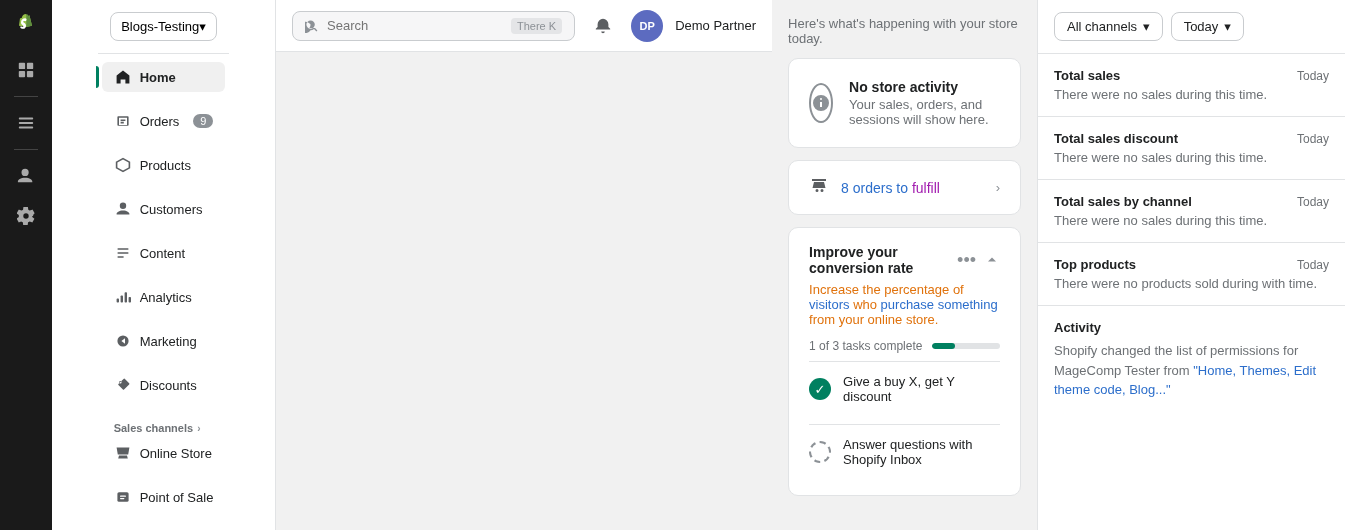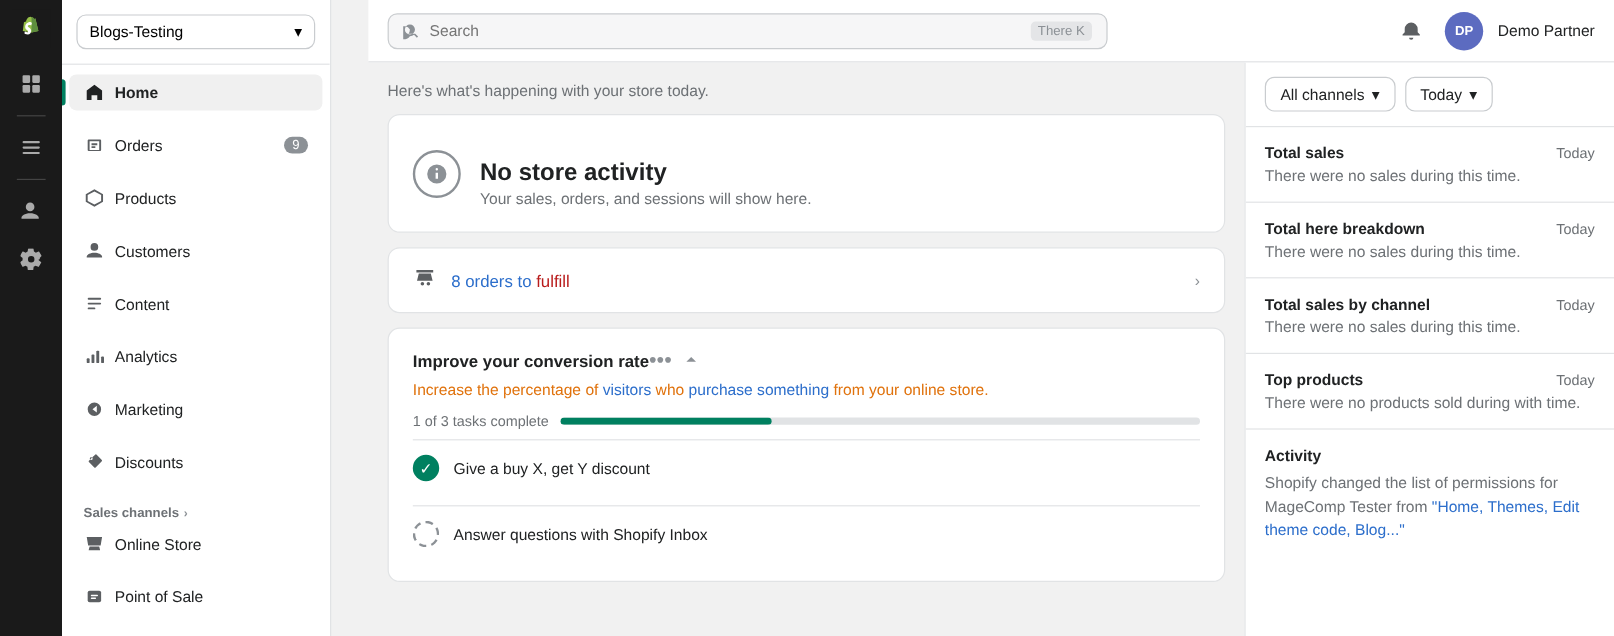--- a/index.html
+++ b/index.html
@@ -39,20 +39,21 @@
 
     
     .sidebar {
       width: 224px;
       background: #fff;
       border-right: 1px solid #e1e3e5;
       display: flex;
       flex-direction: column;
       overflow-y: auto;
       flex-shrink: 0;
+      align-items: center;
     }
     .sidebar-store-selector {
       padding: 12px;
       border-bottom: 1px solid #e1e3e5;
     }
     .store-dropdown {
       display: flex;
       align-items: center;
       justify-content: space-between;
       padding: 6px 10px;
@@ -120,23 +121,22 @@
       color: #202223;
       font-size: 13px;
       gap: 8px;
       font-family: Liberation Mono, monospace;
     }
 
     
     .main-content {
       flex: 1;
       display: flex;
-      flex-direction: column;
+      flex-direction: row;
       overflow: hidden;
-      padding-left: 31px;
     }
 
     
     .topbar {
       height: 52px;
       background: #fff;
       border-bottom: 1px solid #e1e3e5;
       display: flex;
       align-items: center;
       padding: 0 16px;
@@ -215,21 +215,21 @@
       gap: 16px;
     }
     .no-activity-icon {
       width: 40px; height: 40px;
       border-radius: 50%;
       border: 2px solid #8c9196;
       display: flex; align-items: center; justify-content: center;
       color: #8c9196;
       font-size: 18px;
     }
-    .no-activity-title { font-size: 20px; font-weight: 600; color: #202223; margin-top: 17px; }
+    .no-activity-title { font-size: 14px; font-weight: 600; color: #202223; }
     .no-activity-sub { font-size: 13px; color: #6d7175; margin-top: 2px; }
 
     .fulfill-card {
       display: flex;
       align-items: center;
       gap: 12px;
       padding: 14px 20px;
     }
     .fulfill-icon { color: #5c5f62; font-size: 18px; }
     .fulfill-text { font-size: 14px; color: #202223; }
@@ -520,21 +520,21 @@
 
       <div class="card fulfill-card">
         <span class="fulfill-icon">
           <svg width="20" height="20" viewBox="0 0 20 20" fill="currentColor">
               <path d="M3 4h14v2H3V4zm2 3h10l1.5 6H3.5L5 7zm3 7a1.5 1.5 0 100 3 1.5 1.5 0 000-3zm5 0a1.5 1.5 0 100 3 1.5 1.5 0 000-3z"></path>
             </svg>
         </span>
         <span class="fulfill-text">
           <span>8</span>
           <span> orders to </span>
-          <span style="color:#b91c1c">fulfill</span>
+          <span style="color:#a21caf">fulfill</span>
         </span>
         <span class="fulfill-arrow">›</span>
       </div>
 
       <div class="card conversion-card">
         <div class="conversion-header">
           <span class="conversion-title">Improve your conversion rate</span>
           <div class="conversion-actions">
             <span class="three-dots">•••</span>
             <span class="collapse-btn">
@@ -581,21 +581,21 @@
         <div class="stat-row">
           <div class="stat-header">
             <span class="stat-label">Total sales</span>
             <span class="stat-date">Today</span>
           </div>
           <div class="stat-value">There were no sales during this time.</div>
         </div>
 
         <div class="stat-row">
           <div class="stat-header">
-            <span class="stat-label">Total here breakdown</span>
+            <span class="stat-label">Total sales discount</span>
             <span class="stat-date">Today</span>
           </div>
           <div class="stat-value">There were no sales during this time.</div>
         </div>
 
         <div class="stat-row">
           <div class="stat-header">
             <span class="stat-label">Total sales by channel</span>
             <span class="stat-date">Today</span>
           </div>

